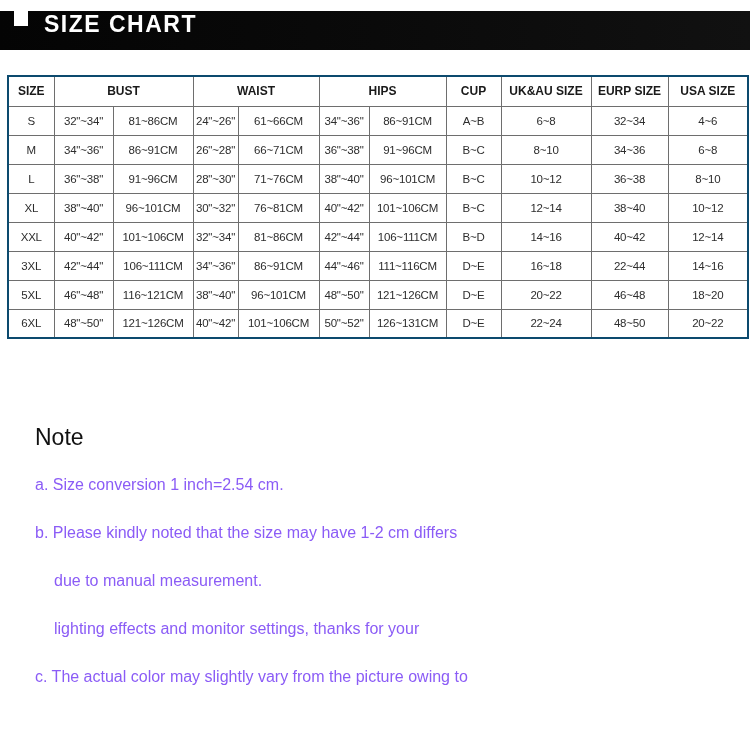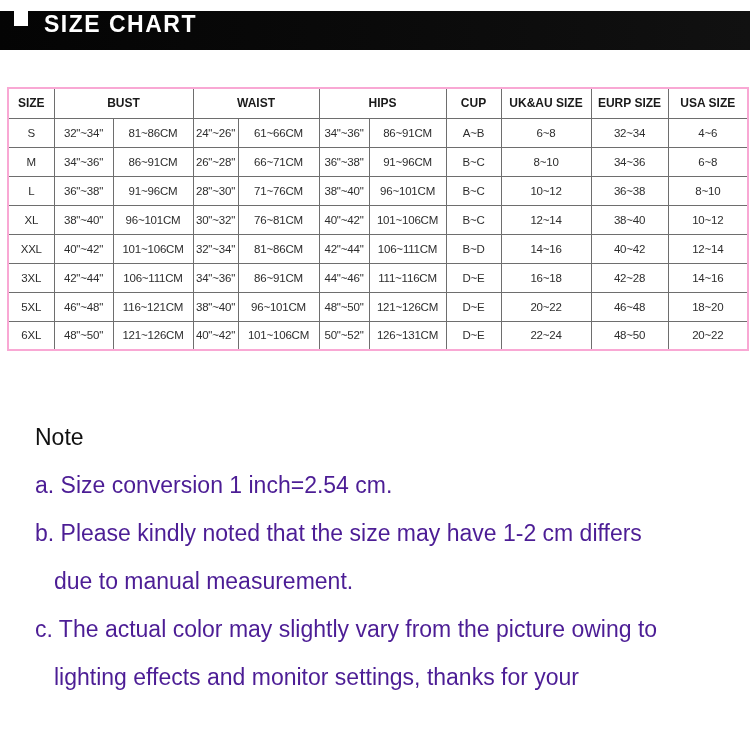--- a/index.html
+++ b/index.html
@@ -38,25 +38,25 @@
     font-weight: bold;
     margin-left: 16px;
     letter-spacing: 1.5px;
     white-space: nowrap;
   }
 
   
   .size-table {
     position: absolute;
     left: 7px;
-    top: 87px;
+    top: 75px;
     width: 740px;
     border-collapse: collapse;
     table-layout: fixed;
-    border: 2px solid #f9a8d4;
+    border: 2px solid #0c4a6e;
   }
   .size-table th, .size-table td {
     border: 1px solid #6e6e6e;
     text-align: center;
     vertical-align: middle;
     padding: 0;
     white-space: nowrap;
     overflow: hidden;
   }
   .size-table th {
@@ -80,24 +80,24 @@
     top: 423px;
     width: 700px;
     color: #111111;
   }
   .notes-heading {
     font-size: 23px;
     line-height: 28px;
     color: #111111;
   }
   .note-line {
-    font-size: 23px;
+    font-size: 16px;
     line-height: 28px;
     margin-top: 20px;
-    color: #4c1d95;
+    color: #8b5cf6;
     white-space: nowrap;
   }
   .note-line.indent { margin-left: 19px; }
 </style>
 </head>
 <body>
 
 <div class="title-bar">
   <span class="bullet"></span>
   <span class="title-text">SIZE CHART</span>
@@ -198,21 +198,21 @@
       <tr>
     <td>3XL</td>
     <td>42"~44"</td>
     <td>106~111CM</td>
     <td>34"~36"</td>
     <td>86~91CM</td>
     <td>44"~46"</td>
     <td>111~116CM</td>
     <td>D~E</td>
     <td>16~18</td>
-    <td>42~28</td>
+    <td>22~44</td>
     <td>14~16</td>
   </tr>
       <tr>
     <td>5XL</td>
     <td>46"~48"</td>
     <td>116~121CM</td>
     <td>38"~40"</td>
     <td>96~101CM</td>
     <td>48"~50"</td>
     <td>121~126CM</td>
@@ -236,16 +236,16 @@
   </tr>
     </tbody>
 </table>
 
 <div class="notes">
   <div class="notes-heading">Note</div>
   <div>
       <div class="note-line">a. Size conversion 1 inch=2.54 cm.</div>
       <div class="note-line">b. Please kindly noted that the size may have 1-2 cm differs</div>
       <div class="note-line indent">due to manual measurement.</div>
+      <div class="note-line indent">lighting effects and monitor settings, thanks for your</div>
       <div class="note-line">c. The actual color may slightly vary from the picture owing to</div>
-      <div class="note-line indent">lighting effects and monitor settings, thanks for your</div>
     </div>
 </div>
 
 </body></html>

